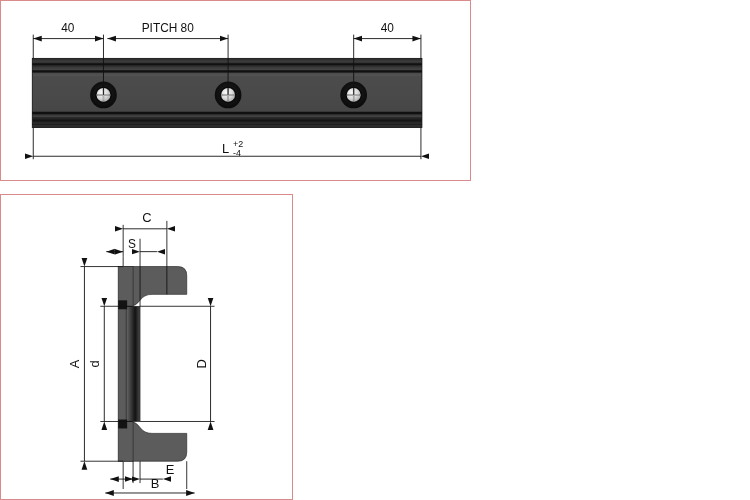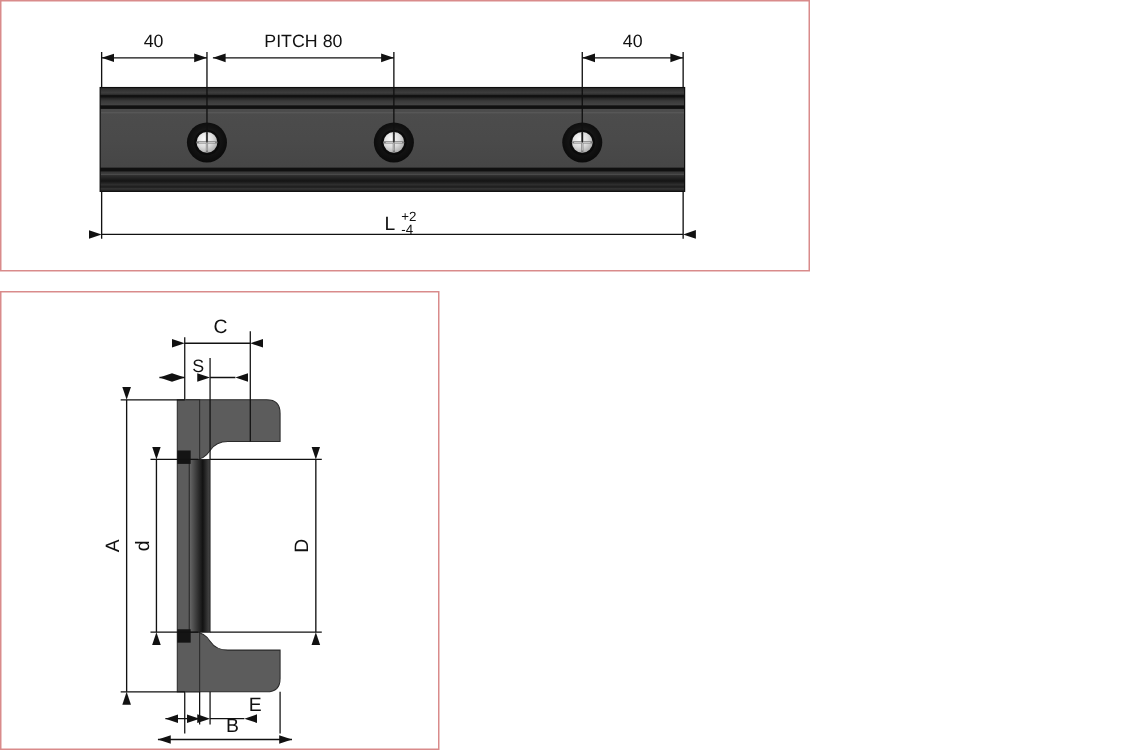--- a/index.html
+++ b/index.html
@@ -16,21 +16,21 @@
   }
   .panel {
     position: absolute;
     background: #ffffff;
     border: 1px solid #d98b8b;
     box-sizing: border-box;
   }
   #panel-top {
     left: 0px;
     top: 0px;
-    width: 540px;
+    width: 471px;
     height: 181px;
   }
   #panel-bottom {
     left: 0px;
     top: 194px;
     width: 293px;
     height: 306px;
   }
   .svg-layer {
     position: absolute;

